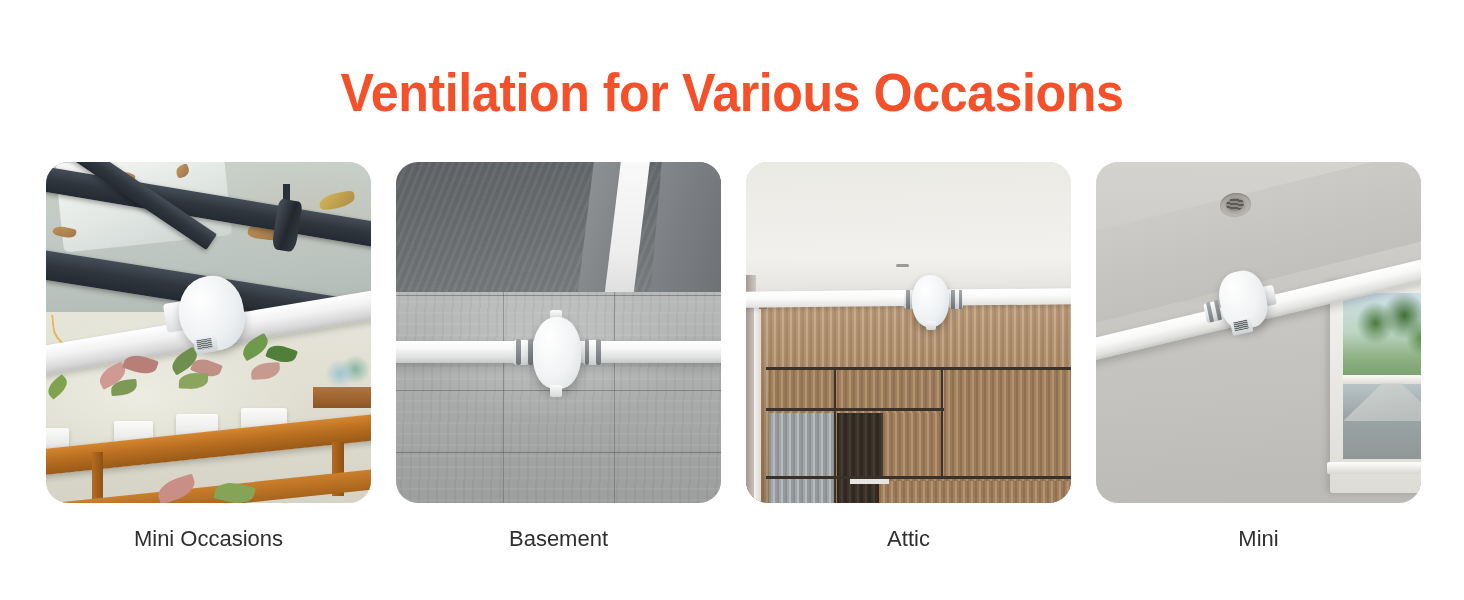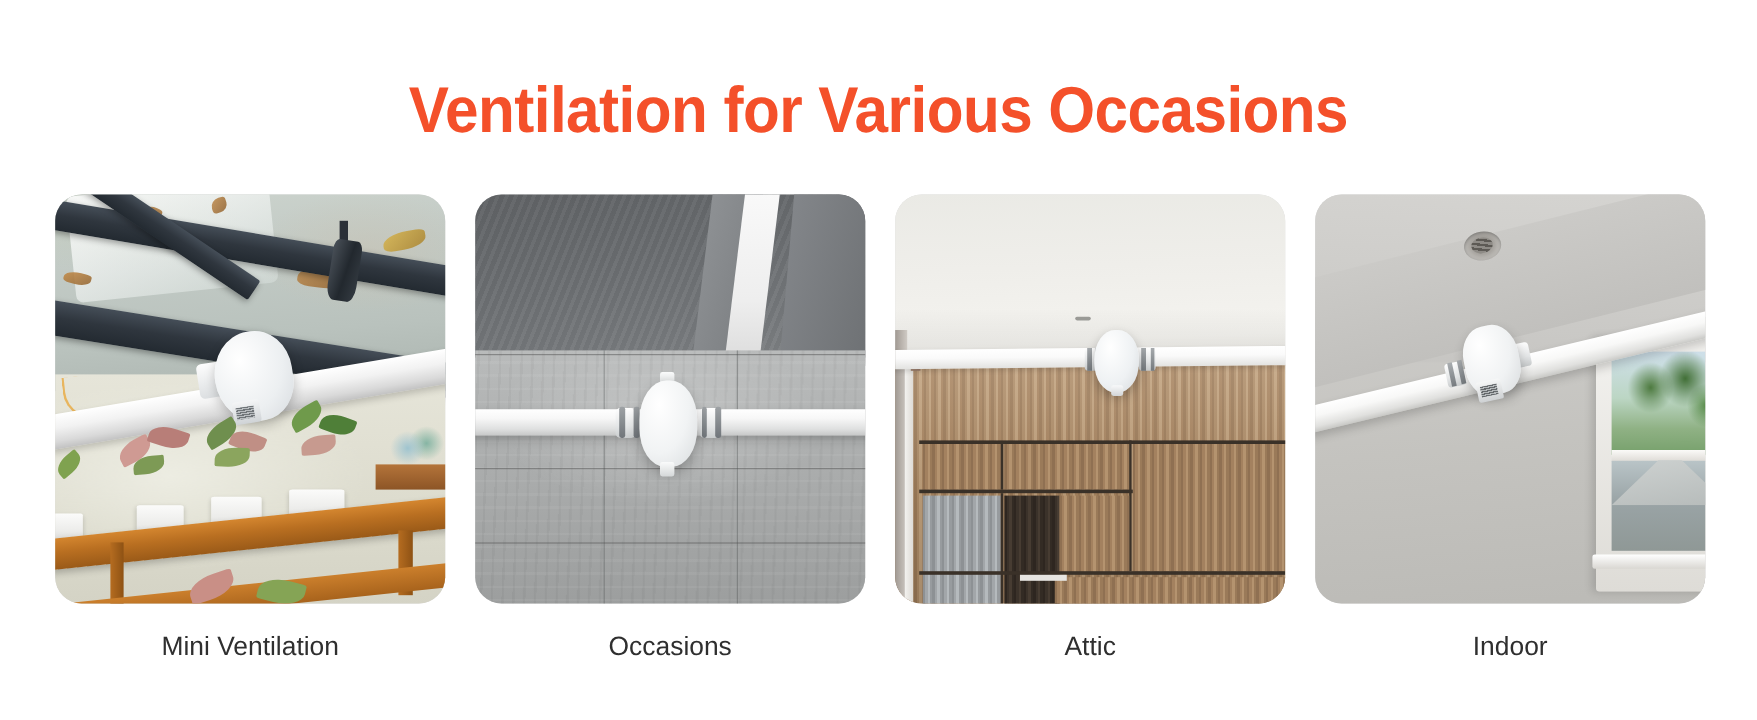--- a/index.html
+++ b/index.html
@@ -452,21 +452,21 @@
         <div class="layer gh-pot" style="left:-2%;top:78%;width:9%;height:7%"></div>
         <div class="layer gh-plant-leaf" style="left:0%;top:64%;width:7%;height:4%;background:#7fa24f;transform:rotate(-40deg)"></div>
 
         <div class="layer gh-bench"></div>
         <div class="layer gh-leg" style="left:14%;top:85%"></div>
         <div class="layer gh-leg" style="left:88%;top:82%"></div>
         <div class="layer gh-bench2"></div>
         <div class="layer gh-plant-leaf" style="left:34%;top:93%;width:12%;height:6%;background:#c98f86;transform:rotate(-18deg)"></div>
         <div class="layer gh-plant-leaf" style="left:52%;top:94%;width:12%;height:6%;background:#85a455;transform:rotate(14deg)"></div>
       </div>
-      <div class="caption">Mini Ventilation</div>
+      <div class="caption">Mini Occasions</div>
     </div>
 
     <div class="card">
       <div class="thumb">
         <div class="layer bs-ceiling"></div>
         <div class="layer bs-ceil-tex"></div>
         <div class="layer bs-slab-l"></div>
         <div class="layer bs-slab-gap"></div>
         <div class="layer bs-slab-r"></div>
         <div class="layer bs-wall"></div>
@@ -480,21 +480,21 @@
         <div class="layer bs-collar" style="left:36%"></div>
         <div class="layer bs-collar" style="left:57.5%"></div>
         <div class="layer bs-clamp" style="left:37%"></div>
         <div class="layer bs-clamp" style="left:40.5%"></div>
         <div class="layer bs-clamp" style="left:58%"></div>
         <div class="layer bs-clamp" style="left:61.5%"></div>
         <div class="layer bs-tab" style="left:47.5%;top:43.5%"></div>
         <div class="layer bs-fan"></div>
         <div class="layer bs-tab" style="left:47.5%;top:65.5%"></div>
       </div>
-      <div class="caption">Occasions</div>
+      <div class="caption">Basement</div>
     </div>
 
     <div class="card">
       <div class="thumb">
         <div class="layer in-ceiling"></div>
         <div class="layer in-ceiling-shade"></div>
         <div class="layer in-vent-slot"></div>
         <div class="layer in-wood"></div>
         <div class="layer in-wood-shade"></div>
 
@@ -548,17 +548,17 @@
 
         <div class="layer at-duct"></div>
         <div class="layer at-collar" style="left:33.5%;top:41%"></div>
         <div class="layer at-collar" style="left:50.5%;top:36.5%"></div>
         <div class="layer" style="left:34.5%;top:41.2%;width:1.3%;height:6%;background:linear-gradient(180deg,#a9adb0,#777c80);transform:rotate(-12deg)"></div>
         <div class="layer" style="left:37%;top:40.6%;width:1.3%;height:6%;background:linear-gradient(180deg,#a9adb0,#777c80);transform:rotate(-12deg)"></div>
         <div class="layer at-fan"></div>
         <div class="layer at-fan-vent"></div>
         <div class="layer at-fan-grill"></div>
       </div>
-      <div class="caption">Indoor</div>
+      <div class="caption">Mini</div>
     </div>
 
   </div>
 </div>
 
 </body></html>

